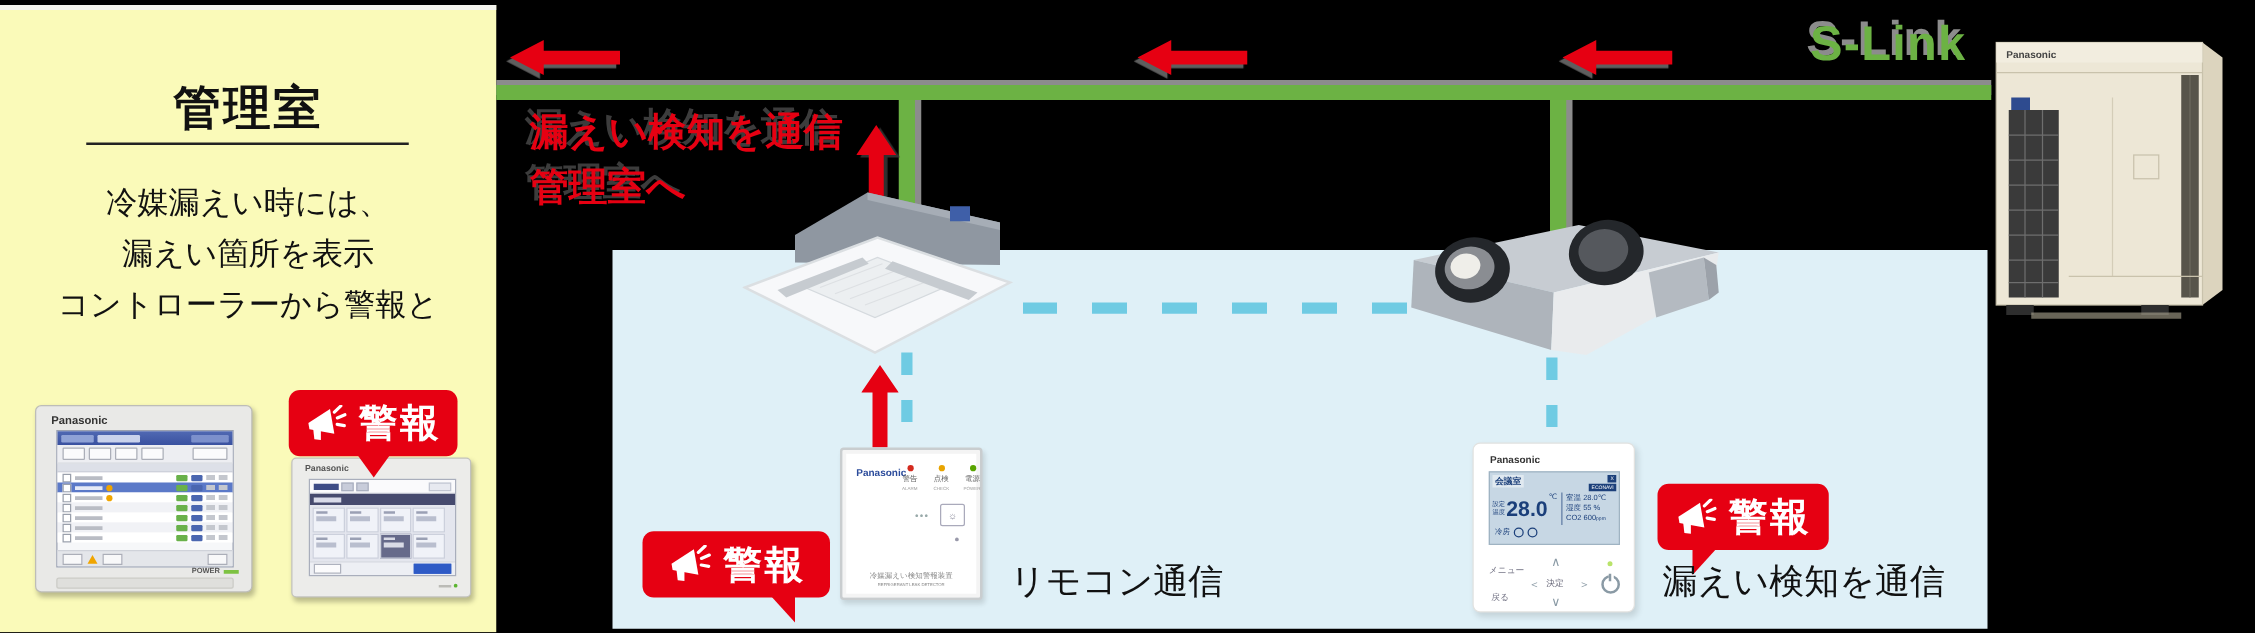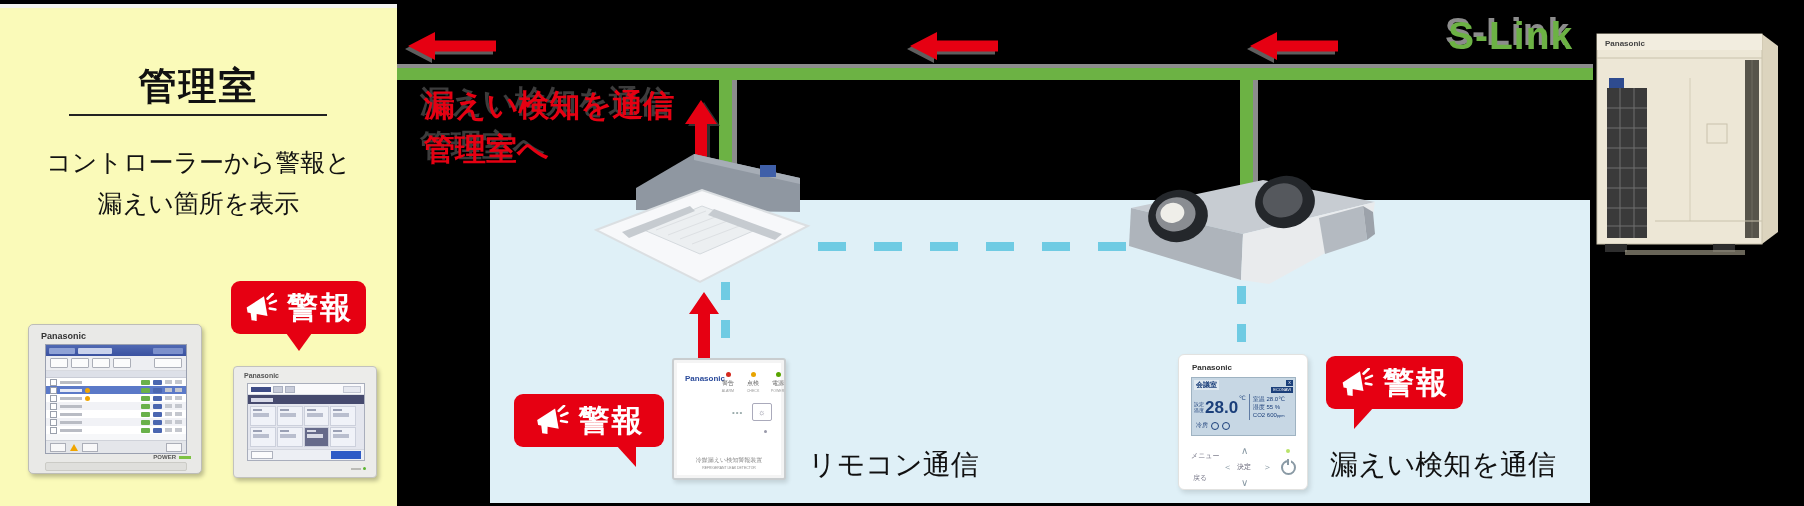--- a/index.html
+++ b/index.html
@@ -10,21 +10,21 @@
   .yellow-panel{position:absolute;left:0;top:4px;width:397px;height:502px;background:#FAFAB9;}
   .yellow-topline{position:absolute;left:0;top:0;width:397px;height:4px;background:#F4F4EE;}
   .panel-title{position:absolute;left:0;top:32px;width:100%;text-align:center;
                font-size:38px;font-weight:800;color:#111;letter-spacing:2px;}
   .panel-divider{position:absolute;left:69px;top:110px;width:258px;border-top:2px solid #222;}
   .panel-desc{position:absolute;left:0;top:138px;width:100%;text-align:center;
               font-size:25px;color:#111;line-height:41px;}
 
   
   .badge{position:absolute;background:#E60012;border-radius:9px;color:#fff;
-         display:flex;align-items:center;justify-content:center;gap:9px;font-weight:800;}
+         display:flex;align-items:center;justify-content:center;gap:9px;font-weight:800;margin-top:31px;}
   .badge .mega{flex:0 0 auto;display:block;}
   .badge .blabel{font-size:31px;letter-spacing:2px;white-space:nowrap;}
   .tail{position:absolute;width:0;height:0;}
   .tail-center{bottom:-17px;left:50%;transform:translateX(-50%);
                border-left:13px solid transparent;border-right:13px solid transparent;
                border-top:18px solid #E60012;}
   .tail-dr{bottom:-20px;right:28px;border-left:20px solid transparent;border-top:22px solid #E60012;}
   .tail-dl{bottom:-20px;left:28px;border-right:20px solid transparent;border-top:22px solid #E60012;}
 
   
@@ -172,22 +172,23 @@
 </head>
 <body>
 
 <div id="canvas">
 
   <section class="yellow-panel">
     <div class="yellow-topline"></div>
     <h1 class="panel-title">管理室</h1>
     <div class="panel-divider"></div>
     <div class="panel-desc">
+      <div>冷媒漏えい時には、</div>
+      <div>漏えい箇所を表示</div>
       <div>コントローラーから警報と</div>
-      <div>漏えい箇所を表示</div>
     </div>
 
     <div class="ctrl1">
       <div class="ctrl1-brand">Panasonic</div>
       <div class="ctrl1-screen">
         <div class="c1-header">
             <i class="c1-h-tab"></i>
             <i class="c1-h-mid"></i>
             <i class="c1-h-date"></i>
           </div>

